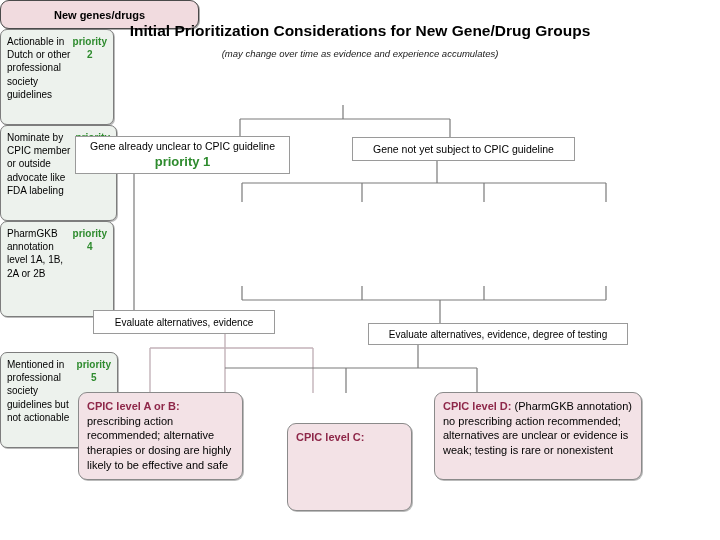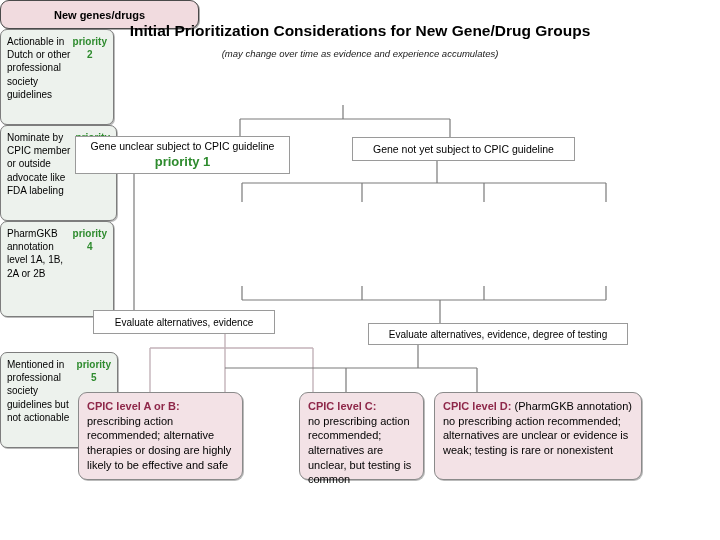--- a/index.html
+++ b/index.html
@@ -69,21 +69,21 @@
     <path d="M225 330 V392 M150 348 H313 M150 348 V392 M313 348 V393" stroke="#c3b3b9" stroke-width="1.4" fill="none"></path>
 
     <path d="M418 345 V368 M225 368 H477 M346 368 V393 M477 368 V392" stroke="#7a7a7a" stroke-width="1.2" fill="none"></path>
   </svg>
 
   <div class="root-box">
     <span>New genes/drugs</span>
   </div>
 
   <div class="box l2-left">
-    <span>Gene unclear subject to CPIC guideline</span>
+    <span>Gene already unclear to CPIC guideline</span>
     <span class="priority">priority 1</span>
   </div>
   <div class="box l2-right">
     <span>Gene not yet subject to CPIC guideline</span>
   </div>
 
   <div class="l3-box" style="left:192px;width:100px;">
     <span>Actionable in Dutch or other professional society guidelines</span>
     <span class="priority">priority 2</span>
   </div>
@@ -104,22 +104,21 @@
     <span>Evaluate alternatives, evidence</span>
   </div>
   <div class="box eval-box eval-right">
     <span>Evaluate alternatives, evidence, degree of testing</span>
   </div>
 
   <div class="outcome-box" style="left:78px;width:165px;">
     <span class="outcome-heading">CPIC level A or B:</span><span class="outcome-suffix"></span>
     <div class="outcome-body">prescribing action recommended; alternative therapies or dosing are highly likely to be effective and safe</div>
   </div>
-  <div class="outcome-box" style="left:299px;width:125px;">
+  <div class="outcome-box" style="left:287px;width:125px;margin-top:31px;">
     <span class="outcome-heading">CPIC level C:</span><span class="outcome-suffix"></span>
-    <div class="outcome-body">no prescribing action recommended; alternatives are unclear, but testing is common</div>
   </div>
   <div class="outcome-box" style="left:434px;width:208px;">
     <span class="outcome-heading">CPIC level D:</span><span class="outcome-suffix"> (PharmGKB annotation)</span>
     <div class="outcome-body">no prescribing action recommended; alternatives are unclear or evidence is weak; testing is rare or nonexistent</div>
   </div>
 
 </div>
 
 </body></html>

